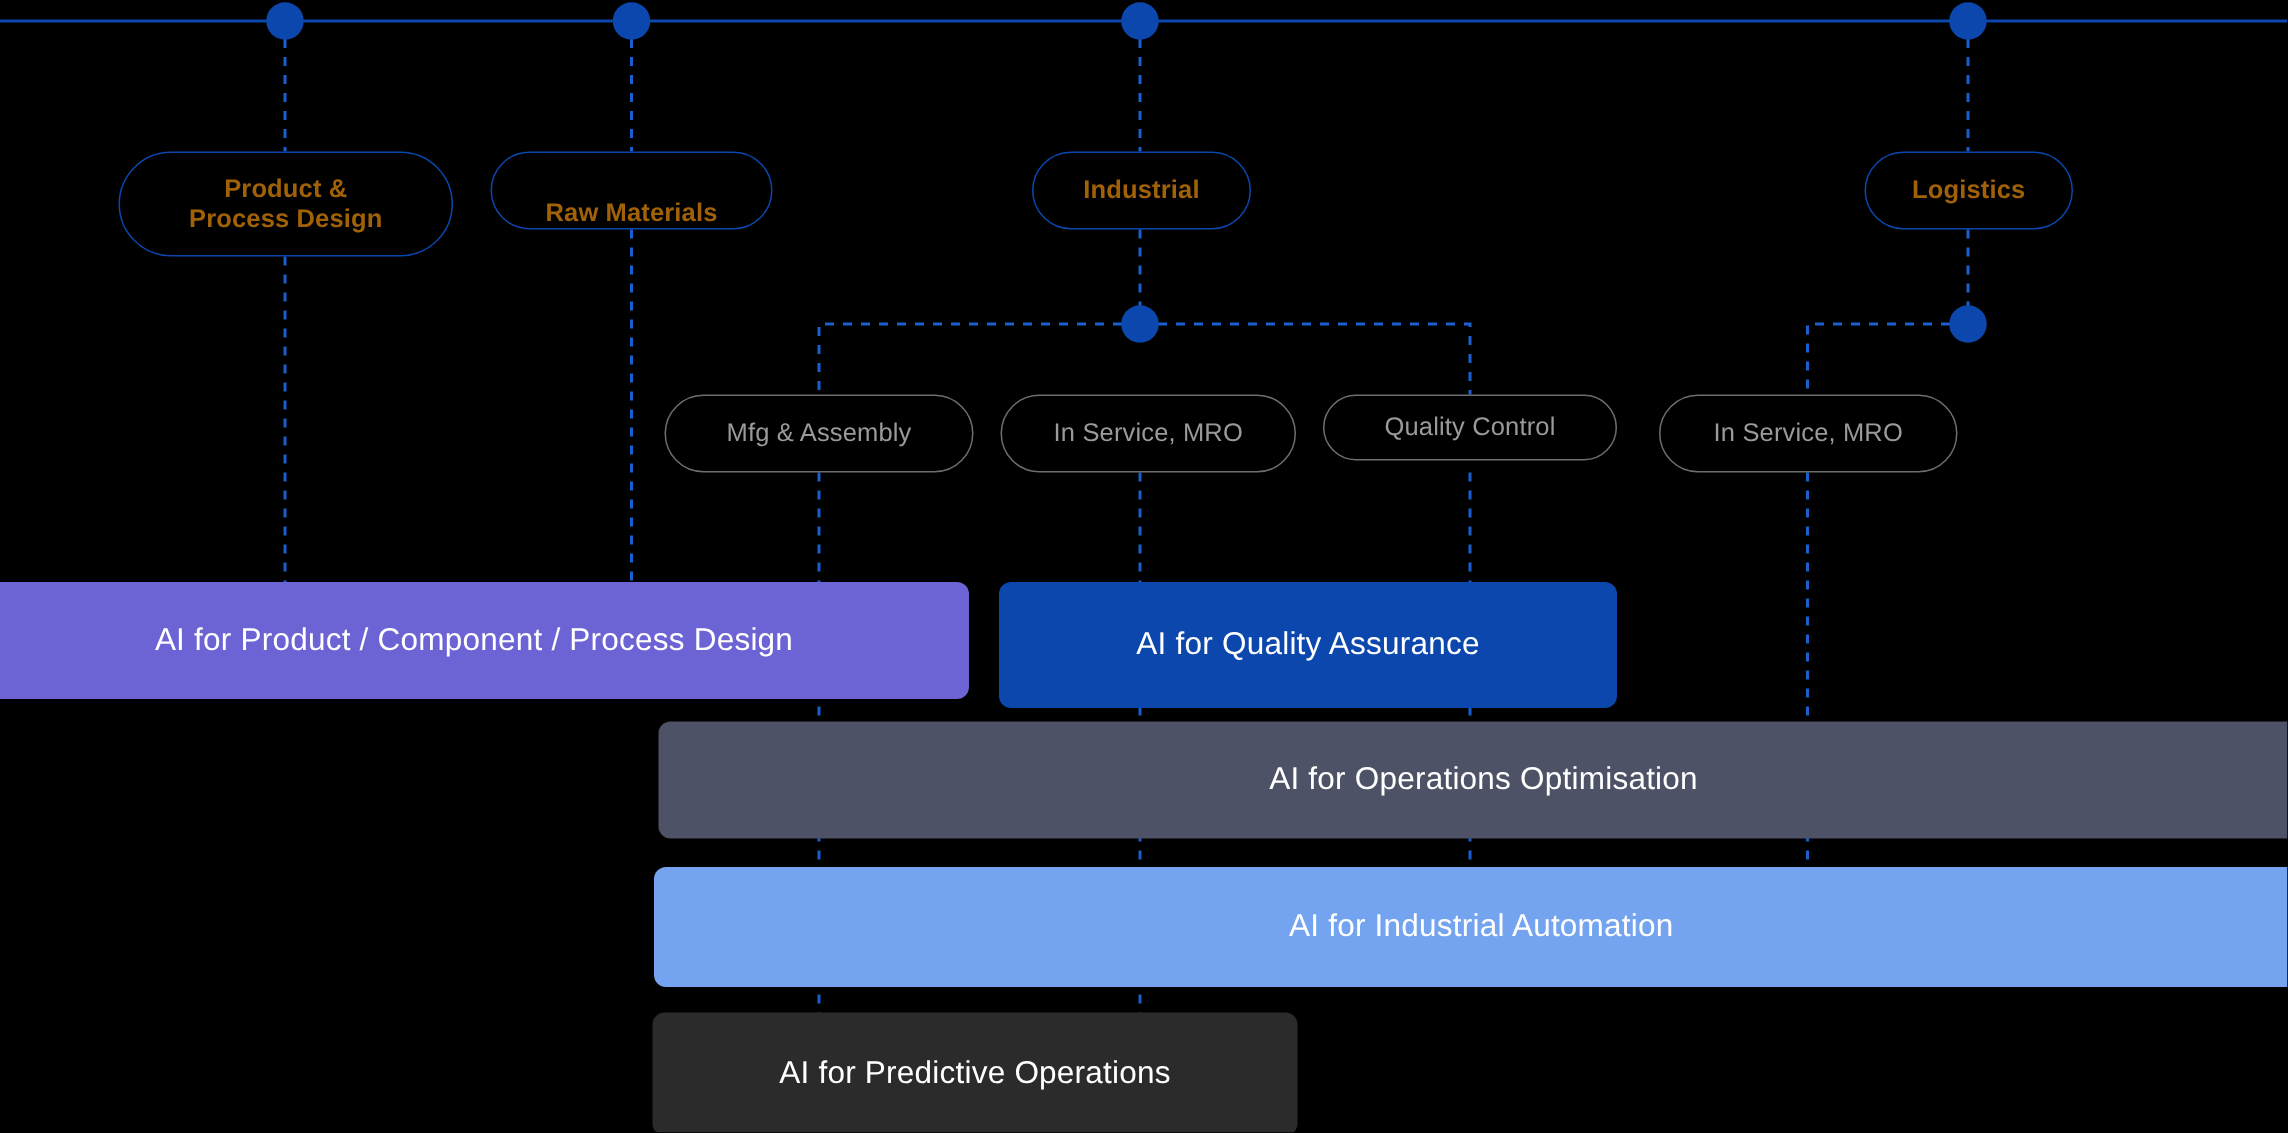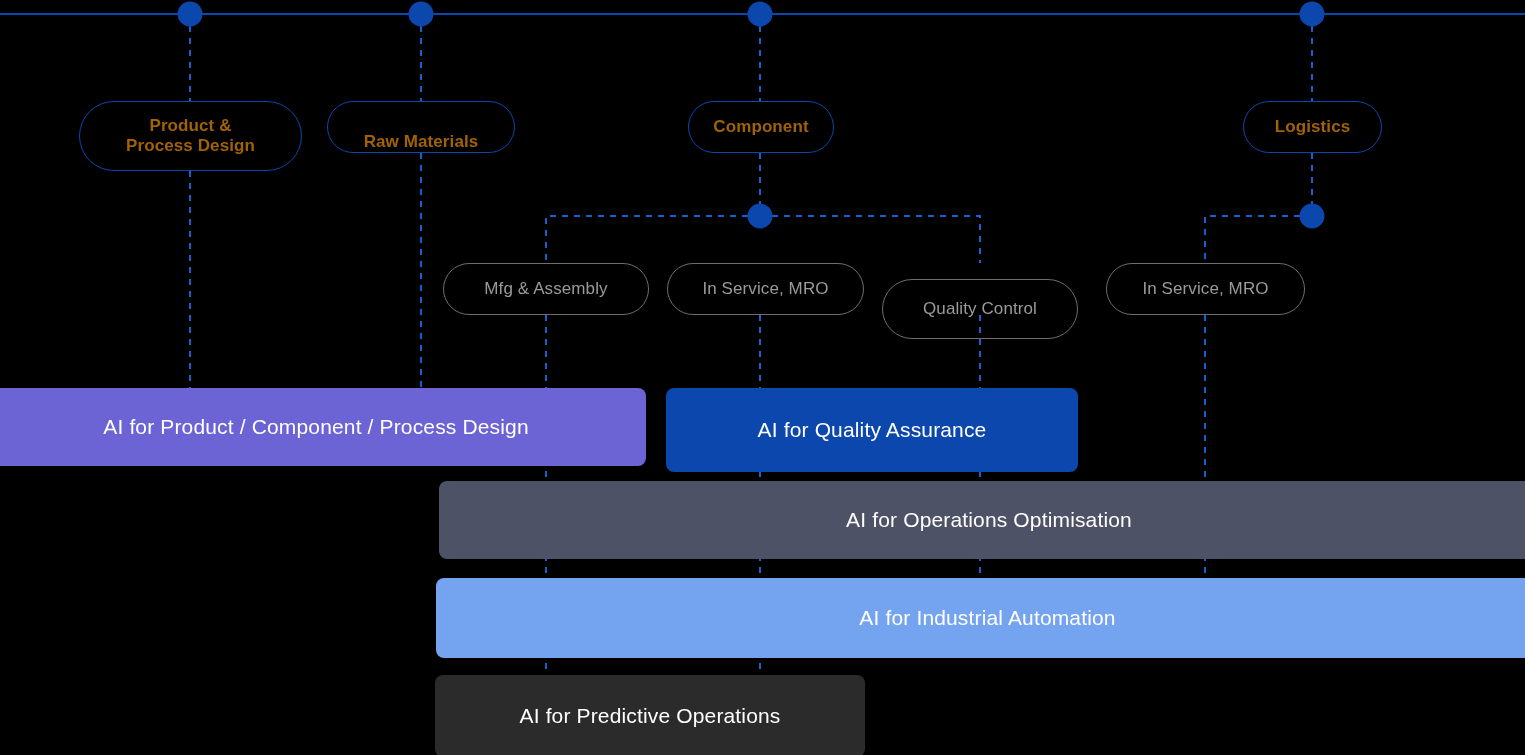--- a/index.html
+++ b/index.html
@@ -109,28 +109,28 @@
         <circle cx="1312" cy="14" r="12.5" fill="#0b47ad"></circle>
         <circle cx="760" cy="216" r="12.5" fill="#0b47ad"></circle>
         <circle cx="1312" cy="216" r="12.5" fill="#0b47ad"></circle>
       </g>
   </svg>
 
   <div id="primary-stages">
       <div class="pill pill-primary" style="left: 79px; top: 101px; width: 223px; height: 70px;"><span>Product &amp;
 Process Design</span></div>
       <div class="pill pill-primary" style="left: 327px; top: 101px; width: 188px; height: 52px; align-items: flex-end;"><span>Raw Materials</span></div>
-      <div class="pill pill-primary" style="left: 688px; top: 101px; width: 146px; height: 52px;"><span>Component</span></div>
+      <div class="pill pill-primary" style="left: 688px; top: 101px; width: 146px; height: 52px;"><span>Industrial</span></div>
       <div class="pill pill-primary" style="left: 1243px; top: 101px; width: 139px; height: 52px;"><span>Logistics</span></div>
     </div>
 
   <div id="secondary-stages">
       <div class="pill pill-secondary" style="left: 443px; top: 263px; width: 206px; height: 52px; align-items: center;"><span>Mfg &amp; Assembly</span></div>
       <div class="pill pill-secondary" style="left: 667px; top: 263px; width: 197px; height: 52px;"><span>In Service, MRO</span></div>
-      <div class="pill pill-secondary" style="left: 882px; top: 263px; width: 196px; height: 60px; margin-top: 16px;"><span>Quality Control</span></div>
+      <div class="pill pill-secondary" style="left: 882px; top: 263px; width: 196px; height: 44px;"><span>Quality Control</span></div>
       <div class="pill pill-secondary" style="left: 1106px; top: 263px; width: 199px; height: 52px;"><span>In Service, MRO</span></div>
     </div>
 
   <div id="capability-bars">
       <div class="bar" style="left: -14px; top: 388px; width: 660px; height: 78px; background-color: rgb(108, 99, 212);">
         <span class="bar-label center">AI for Product / Component / Process Design</span>
       </div>
       <div class="bar" style="left: 666px; top: 388px; width: 412px; height: 84px; background-color: rgb(11, 71, 173);">
         <span class="bar-label center">AI for Quality Assurance</span>
       </div>

